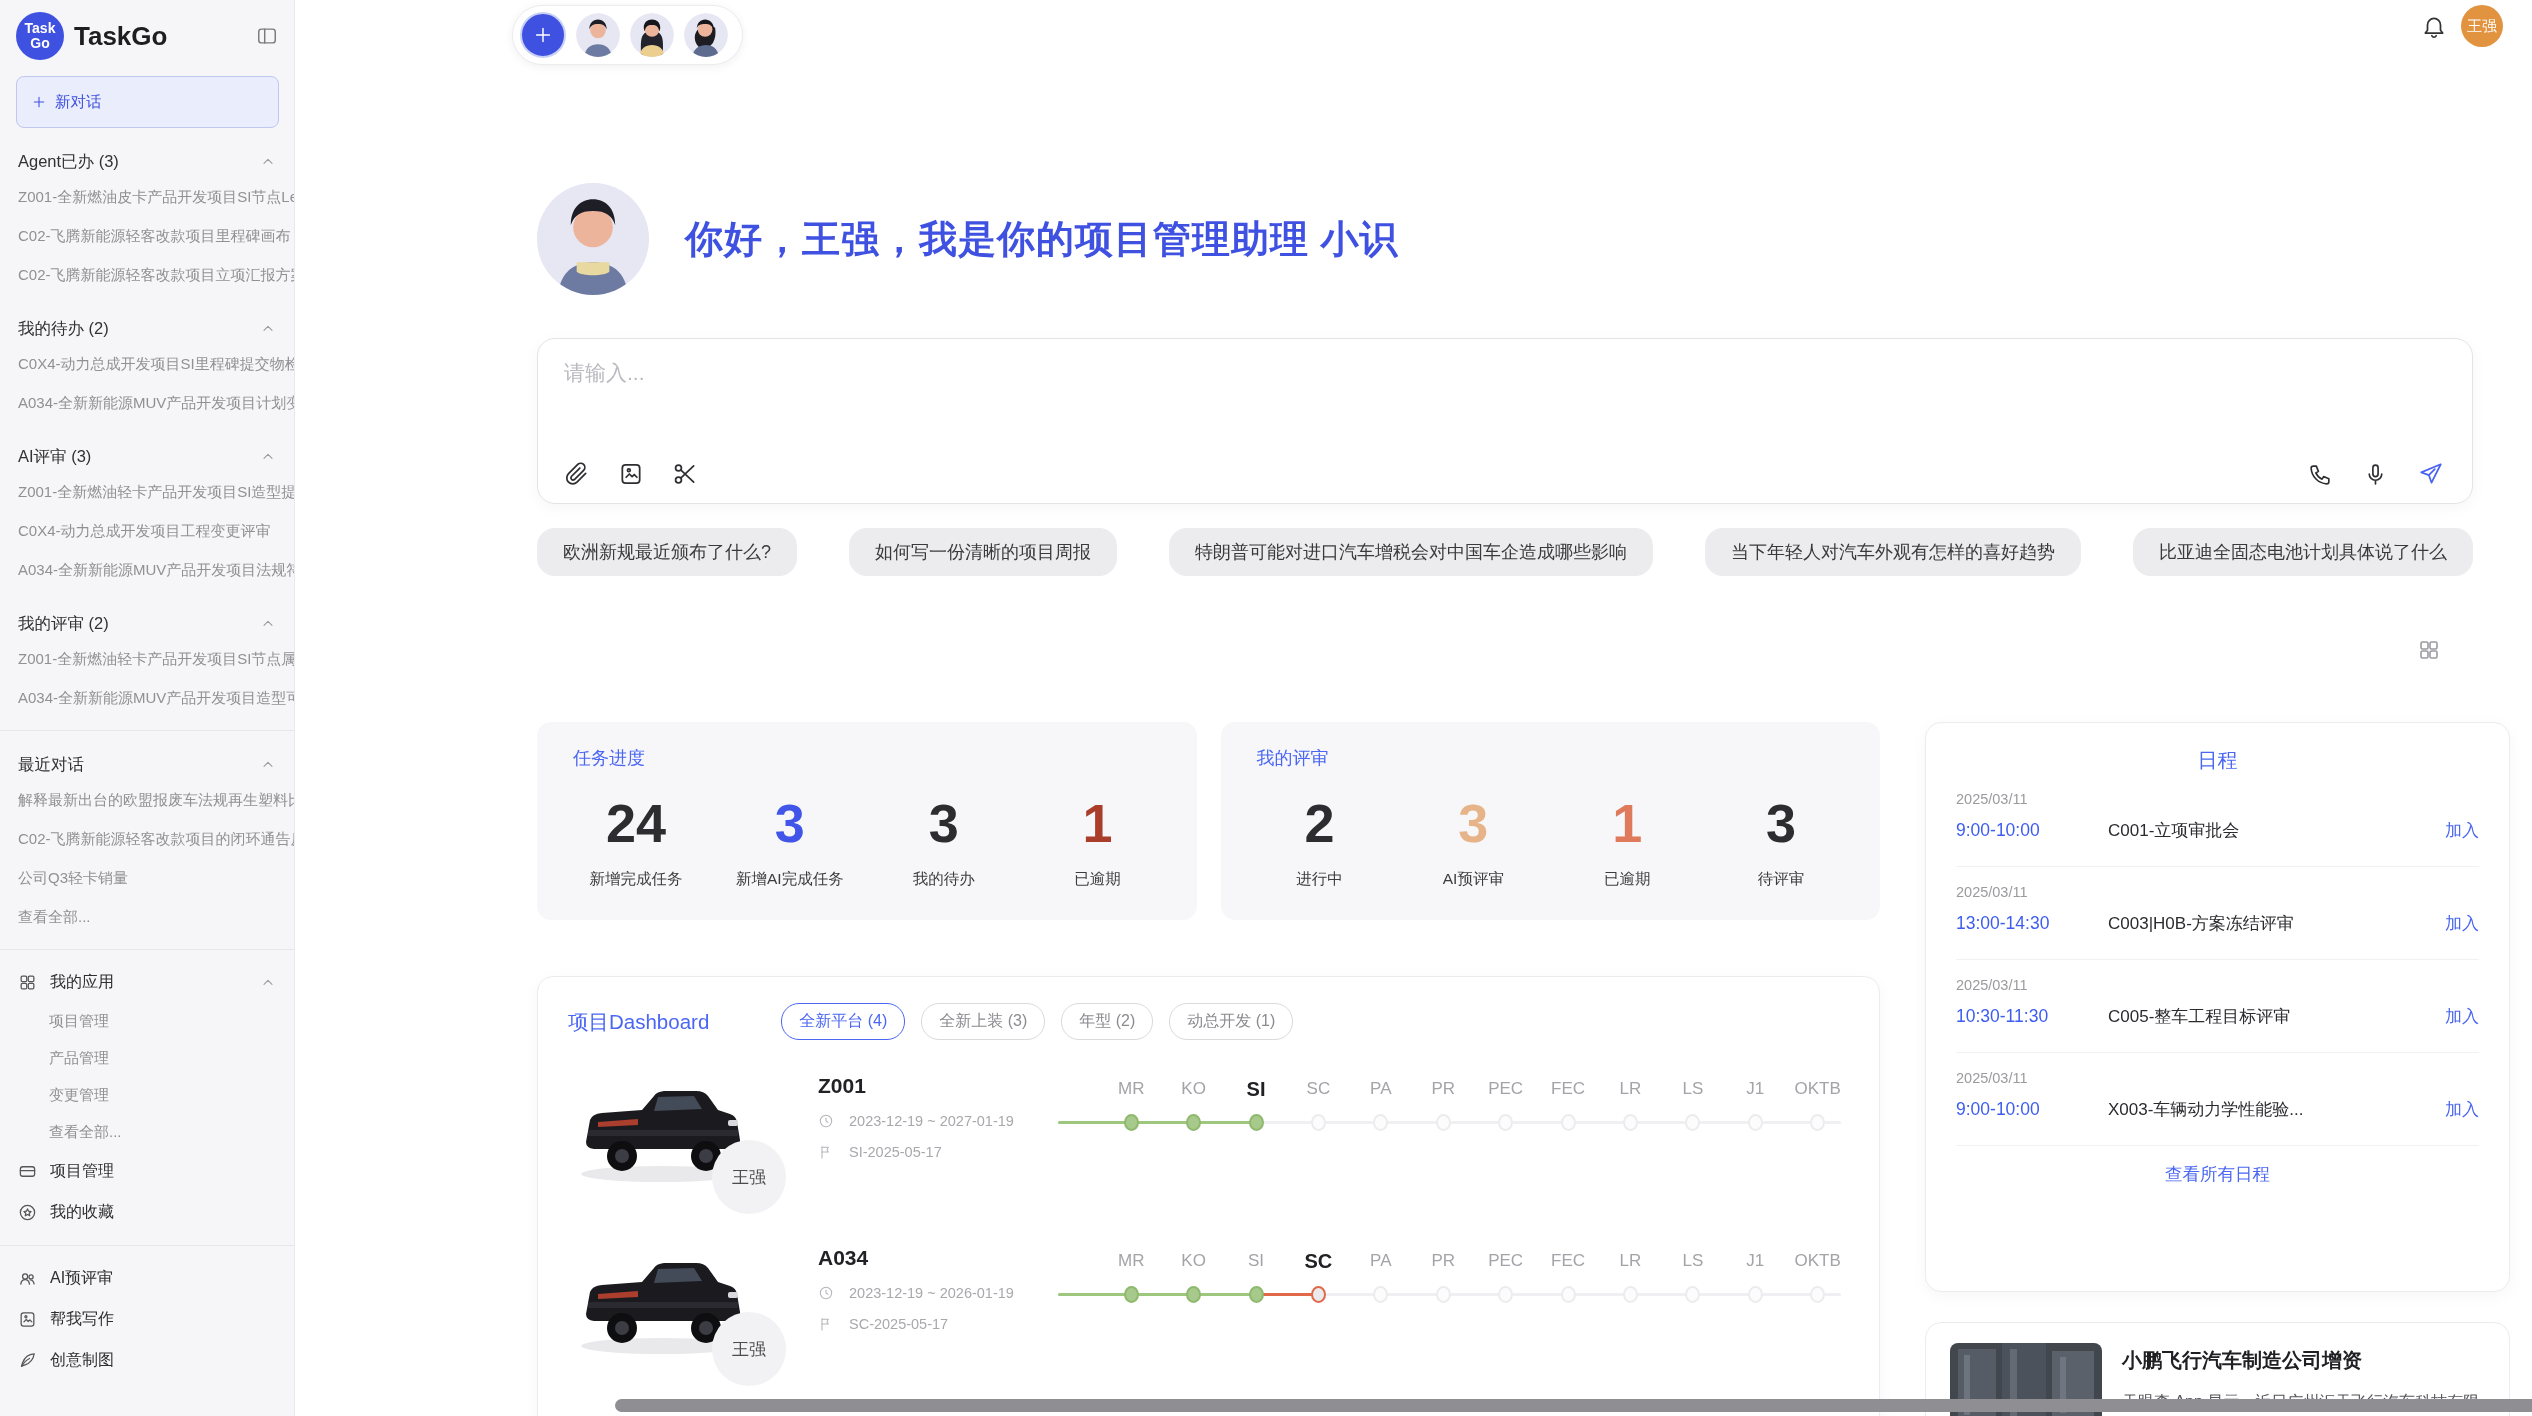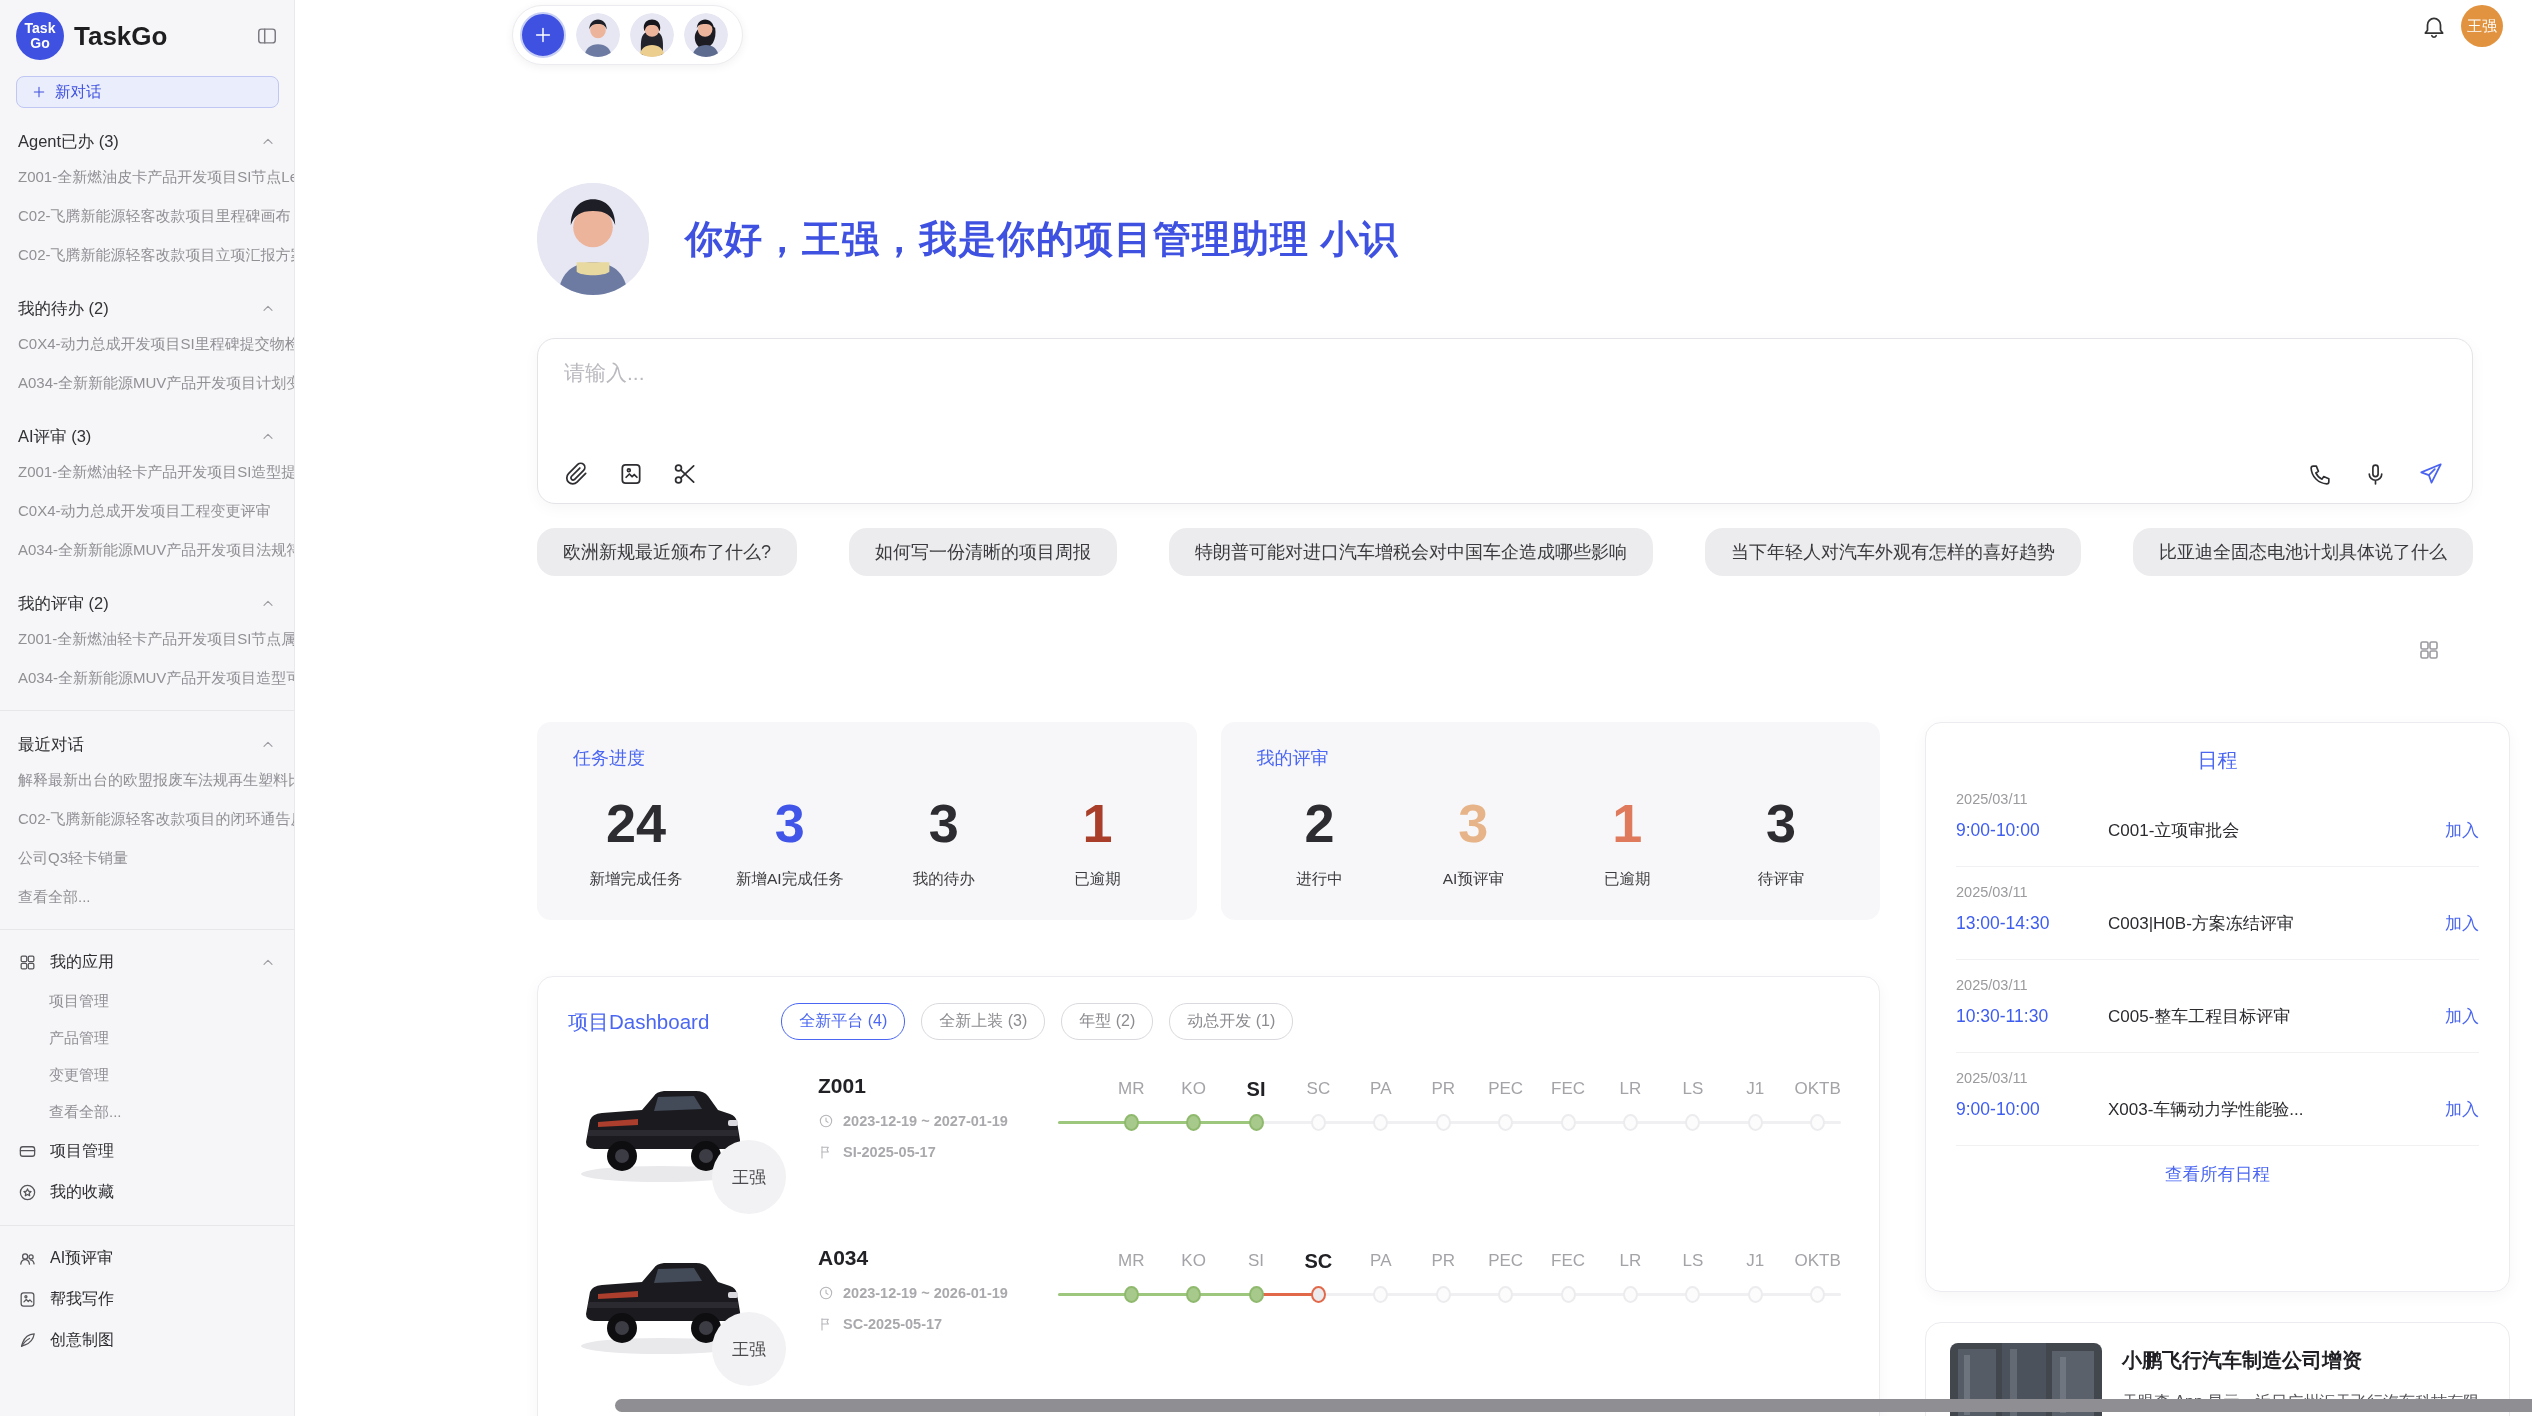--- a/index.html
+++ b/index.html
@@ -6,21 +6,21 @@
   body{width:2532px;height:1416px;background:#fff;font-family:"Liberation Sans","DejaVu Sans",sans-serif;color:#2b2b2f;position:relative;}
   svg{display:block;}
   .ic{stroke:currentColor;fill:none;stroke-width:1.6;stroke-linecap:round;stroke-linejoin:round;}
 
   
   #sidebar{position:absolute;left:0;top:0;width:295px;height:1416px;background:#f6f6f8;border-right:1px solid #e9e9ec;box-sizing:border-box;padding-top:12px;}
   .sb-head{display:flex;align-items:center;gap:10px;padding:0 16px;}
   .logo{width:48px;height:48px;border-radius:50%;background:#3f51e0;color:#fff;font-size:14px;font-weight:600;display:flex;flex-direction:column;align-items:center;justify-content:center;line-height:1.1;flex-shrink:0;}
   .sb-title{font-size:26px;font-weight:700;color:#1e1e21;}
   .collapse{margin-left:auto;background:none;border:none;color:#7a7a80;padding:0;cursor:pointer;}
-  .new-chat{margin:16px 16px 4px;width:263px;height:32px;background:#eaedfb;border:1px solid #bfc7f2;border-radius:8px;color:#3f51e0;font-size:15.5px;display:flex;align-items:center;justify-content:flex-start;gap:8px;padding:0 14px;cursor:pointer;font-family:inherit;}
+  .new-chat{margin:16px 16px 4px;width:263px;height:52px;background:#eaedfb;border:1px solid #bfc7f2;border-radius:8px;color:#3f51e0;font-size:15.5px;display:flex;align-items:center;justify-content:flex-start;gap:8px;padding:0 14px;cursor:pointer;font-family:inherit;}
   .sb-sec-h{display:flex;align-items:center;padding:9px 18px 5px;margin-top:14px;color:#323236;font-size:16.5px;font-weight:500;cursor:pointer;}
   .chev{margin-left:auto;color:#9a9aa0;}
   .sb-item{padding:10px 18px;font-size:15px;color:#909095;white-space:nowrap;overflow:hidden;cursor:pointer;}
   .sb-div{height:1px;background:#e7e7ea;margin:12px 0;}
   .sb-row{display:flex;align-items:center;gap:13px;padding:10px 18px;font-size:16px;color:#2f2f33;cursor:pointer;}
   .sb-row .chev{color:#9a9aa0;}
   .sb-row .ric{color:#55555a;}
   .sb-sub{padding:9px 18px 9px 49px;font-size:15px;color:#909095;white-space:nowrap;overflow:hidden;cursor:pointer;}
 
   
@@ -65,21 +65,21 @@
   .dash-head{display:flex;align-items:center;gap:16px;}
   .dash-title{color:#4a66f2;font-size:20.5px;margin-right:56px;}
   .tab{border:1px solid #d9d9de;border-radius:18px;padding:7px 17px;color:#8b8b90;font-size:16px;background:#fff;cursor:pointer;font-family:inherit;white-space:nowrap;}
   .tab.active{border-color:#4a66f2;color:#4a66f2;}
   .proj{display:flex;margin-top:30px;height:120px;cursor:pointer;}
   .proj + .proj{margin-top:52px;}
   .truck{width:186px;height:118px;position:relative;flex-shrink:0;}
   .owner{position:absolute;right:-32px;bottom:-26px;width:74px;height:74px;border-radius:50%;background:#f2f2f4;color:#4a4a4f;font-size:17px;display:flex;align-items:center;justify-content:center;}
   .pinfo{margin-left:64px;width:282px;padding-top:4px;flex-shrink:0;}
   .pcode{font-size:21px;font-weight:700;color:#222226;}
-  .pmeta{margin-top:15px;display:flex;align-items:center;gap:9px;color:#a9a9ad;font-size:14.5px;font-weight:bold;}
+  .pmeta{margin-top:15px;display:flex;align-items:center;gap:15px;color:#a9a9ad;font-size:14.5px;}
   .pmeta .ric{color:#b5b5ba;}
   .timeline{flex:1;position:relative;display:flex;margin-top:6px;}
   .ms{width:8.333%;text-align:center;position:relative;z-index:2;}
   .ms-label{display:block;font-size:17px;color:#a3a3a8;height:26px;line-height:26px;}
   .ms.current .ms-label{font-size:20px;color:#212125;font-weight:700;}
   .ms-dot{display:inline-block;margin-top:12px;width:15px;height:17px;border-radius:50%;background:#fcfcfd;border:2px solid #ececef;box-sizing:border-box;}
   .ms.done .ms-dot{background:#a7c98b;border-color:#8fb96d;}
   .ms.overdue .ms-dot{background:#ebebed;border-color:#e2684a;}
   .track,.track-green,.track-red{position:absolute;top:45px;height:3px;z-index:1;border-radius:2px;}
   .track{left:-42px;right:8px;background:#f0f0f2;}

